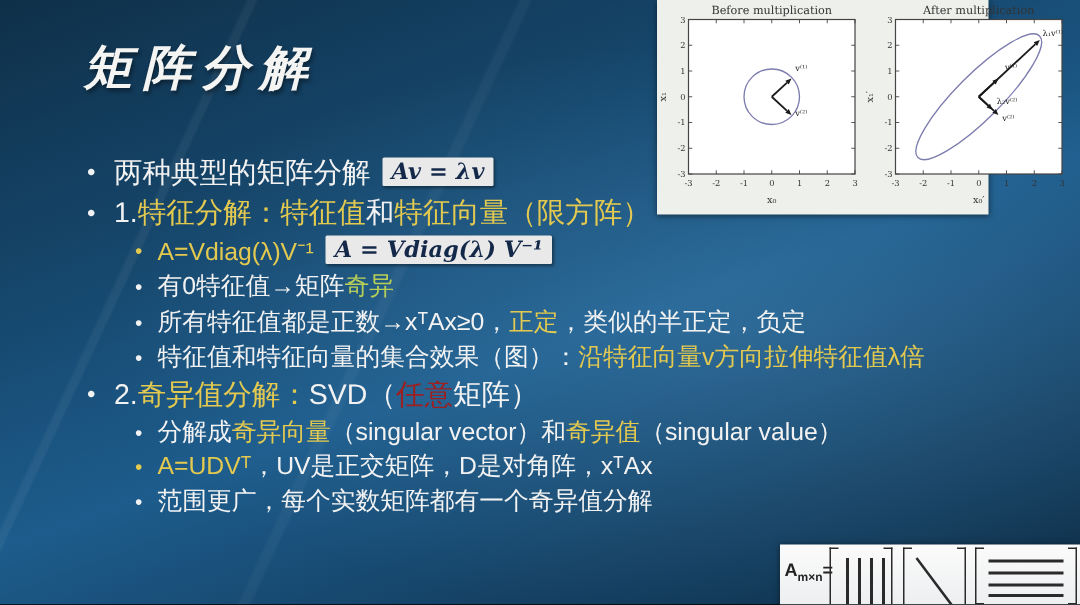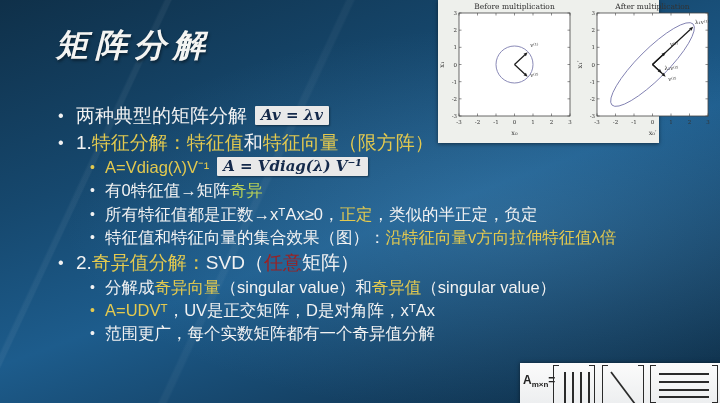--- a/index.html
+++ b/index.html
@@ -206,21 +206,21 @@
       <div class="line lvl2">
         <span class="bullet c-w">•</span>
         <span class="segs"><span class="c-w">特征值和特征向量的集合效果（图）：</span><span class="c-y">沿特征向量v方向拉伸特征值λ倍</span></span>
       </div>
       <div class="line lvl1">
         <span class="bullet c-w">•</span>
         <span class="segs"><span class="c-w">2.</span><span class="c-y">奇异值分解：</span><span class="c-w">SVD（</span><span class="c-r">任意</span><span class="c-w">矩阵）</span></span>
       </div>
       <div class="line lvl2">
         <span class="bullet c-w">•</span>
-        <span class="segs"><span class="c-w">分解成</span><span class="c-y">奇异向量</span><span class="c-w">（singular value）和</span><span class="c-y">奇异值</span><span class="c-w">（singular value）</span></span>
+        <span class="segs"><span class="c-w">分解成</span><span class="c-y">奇异向量</span><span class="c-w">（singular vector）和</span><span class="c-y">奇异值</span><span class="c-w">（singular value）</span></span>
       </div>
       <div class="line lvl2">
         <span class="bullet c-y">•</span>
         <span class="segs"><span class="c-y">A=UDVᵀ</span><span class="c-w">，UV是正交矩阵，D是对角阵，xᵀAx</span></span>
       </div>
       <div class="line lvl2">
         <span class="bullet c-w">•</span>
         <span class="segs"><span class="c-w">范围更广，每个实数矩阵都有一个奇异值分解</span></span>
       </div>
     </div>

